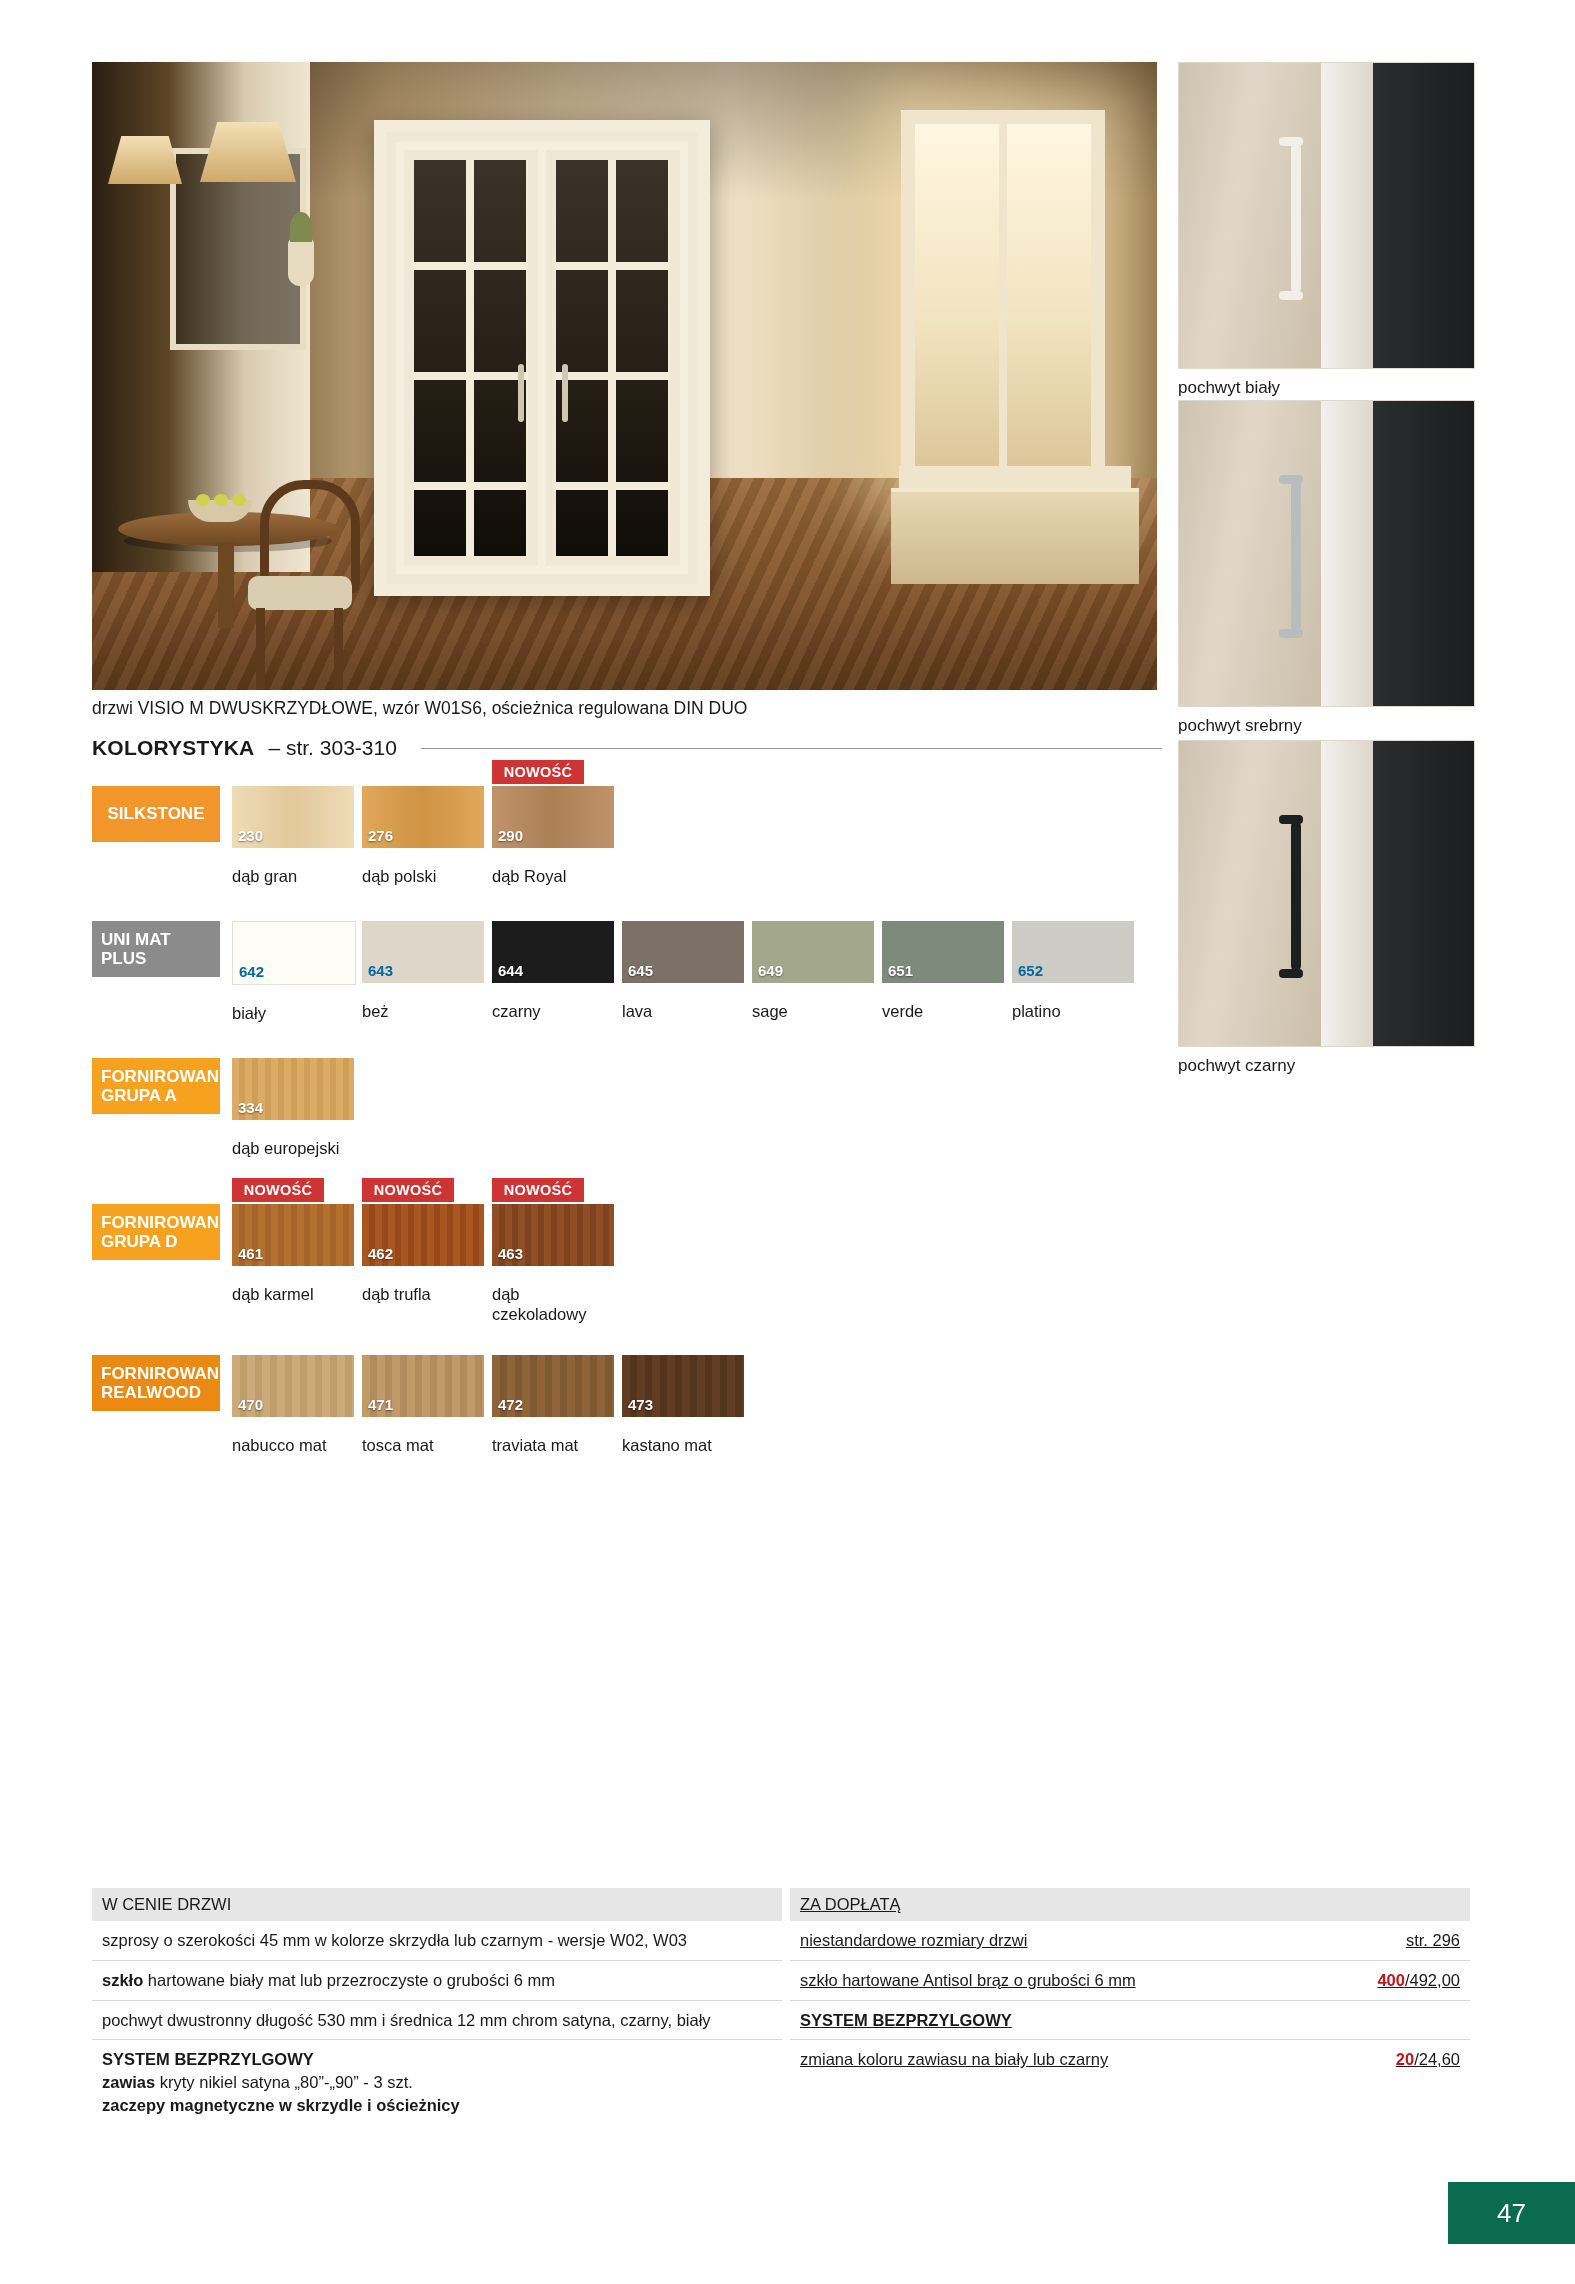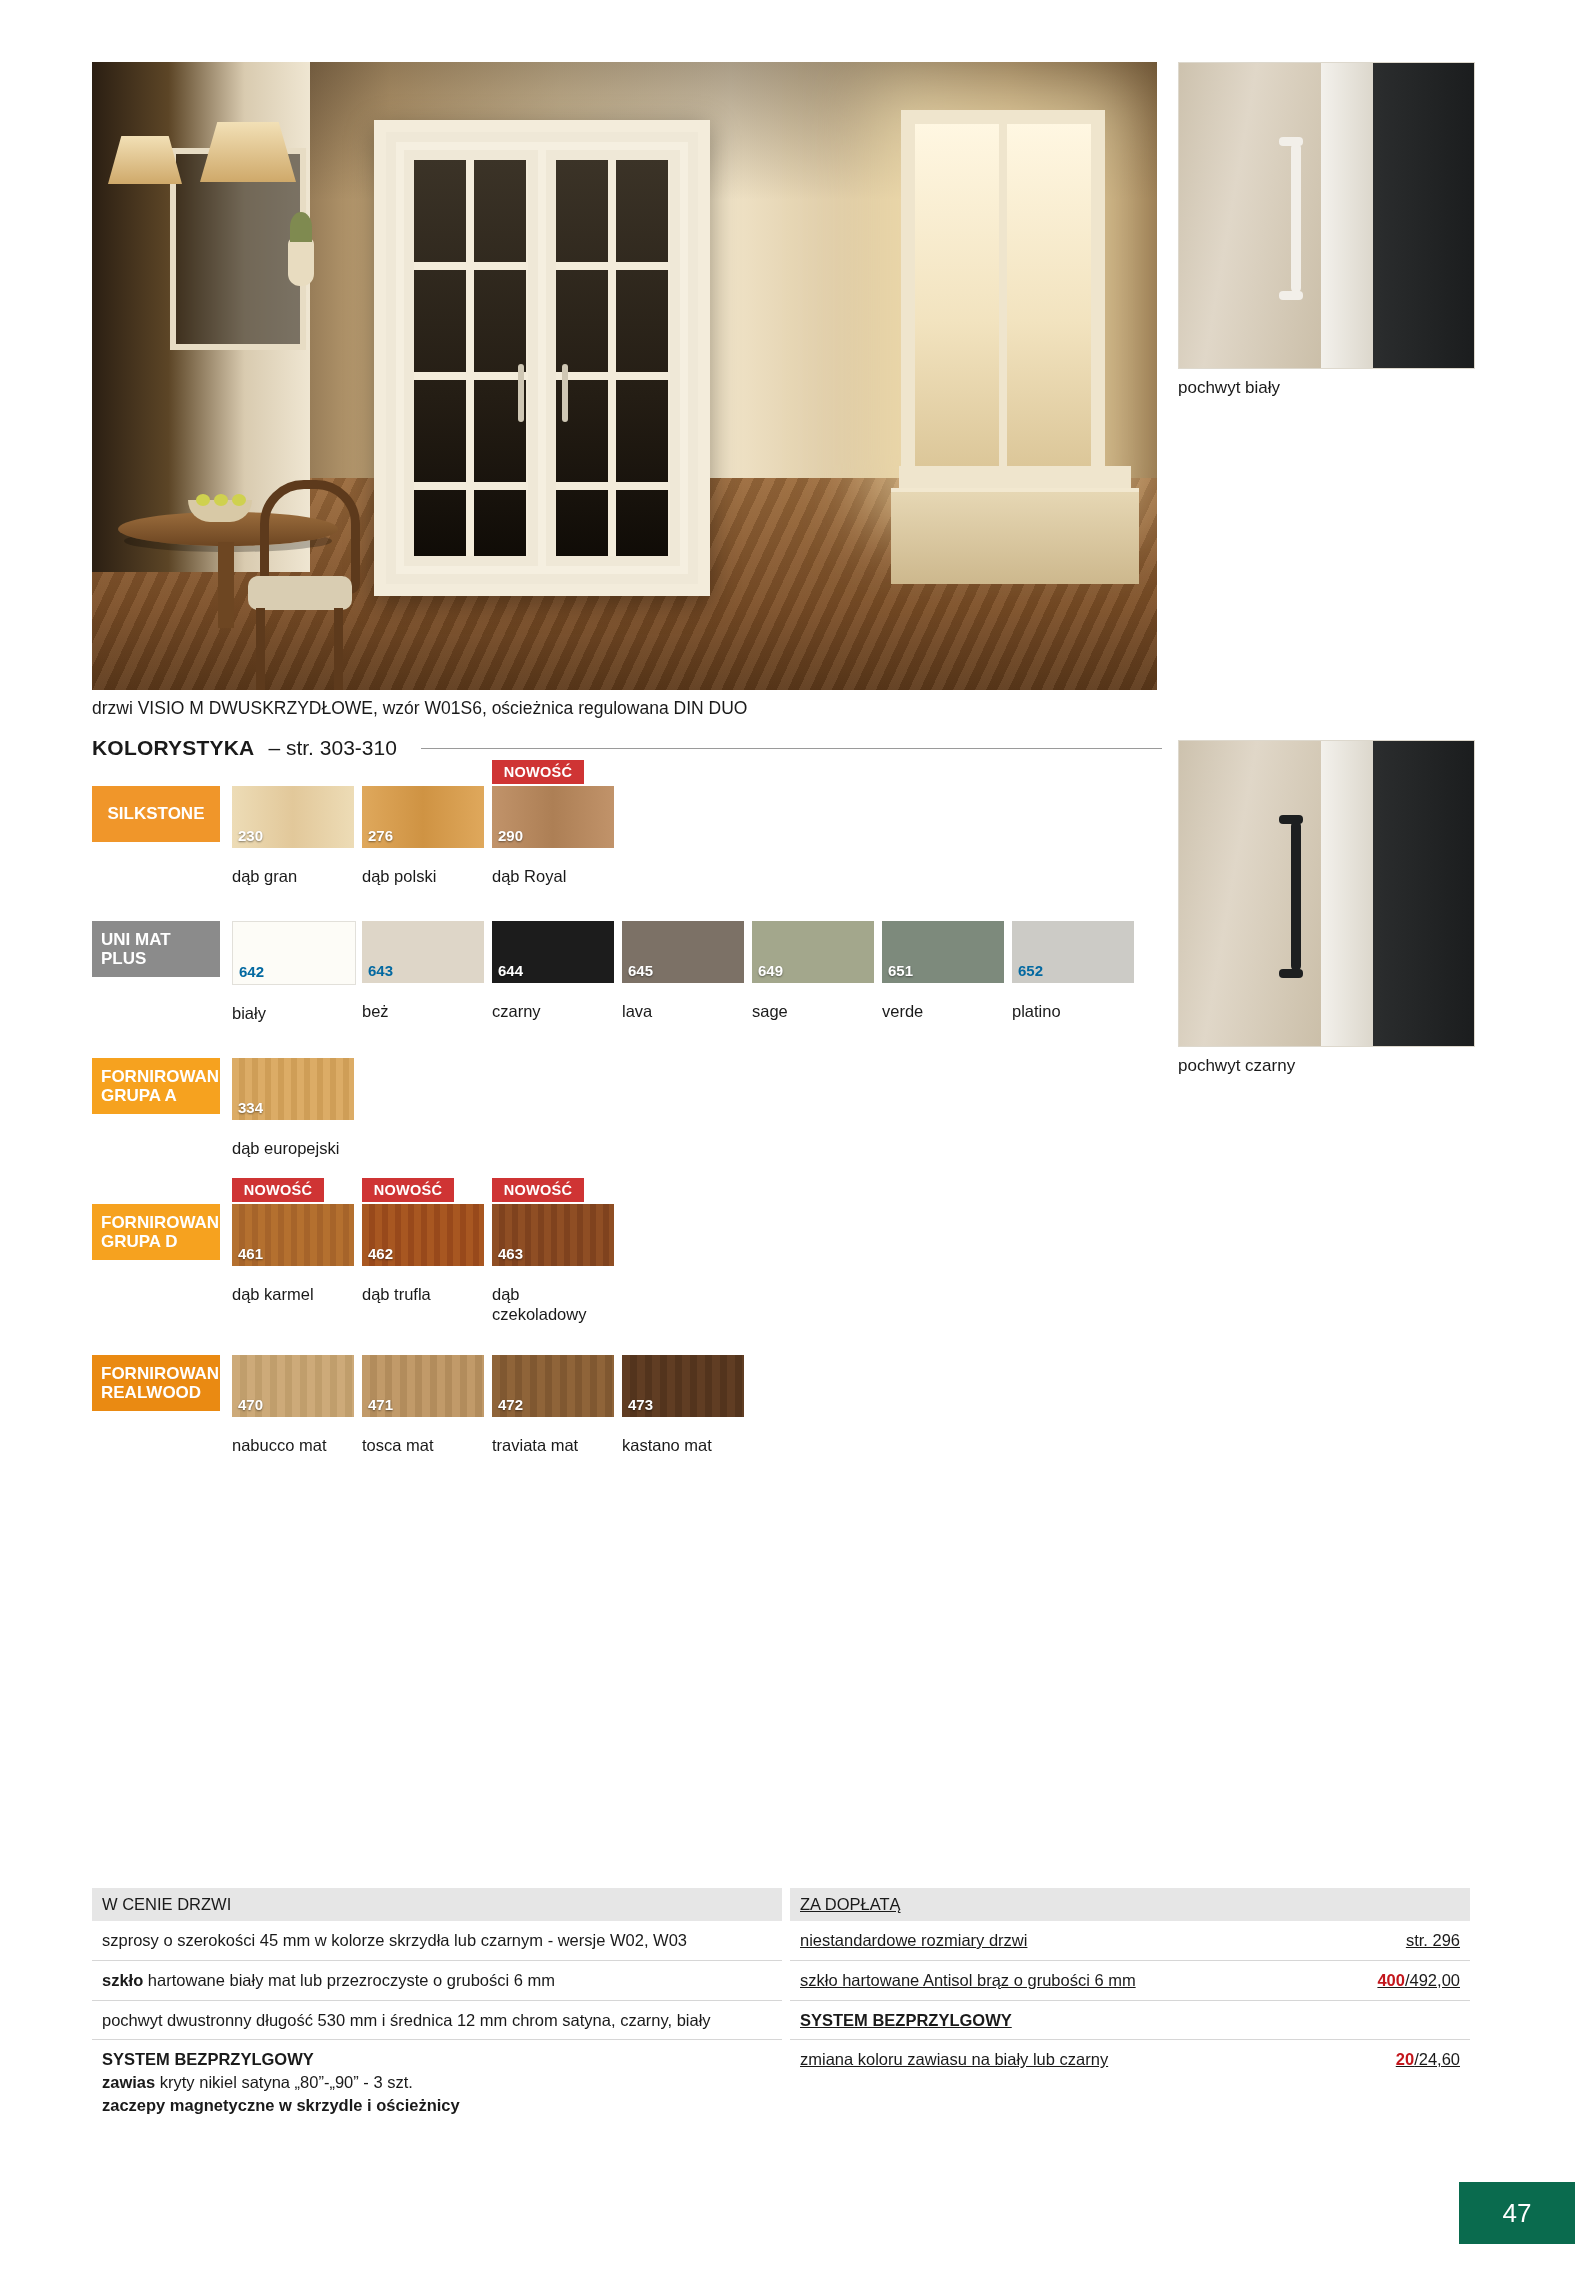--- a/index.html
+++ b/index.html
@@ -193,21 +193,21 @@
   .tbl.left{left:92px;width:690px;}
   .tbl.right{left:790px;width:680px;text-decoration:underline;}
   .tbl .hdr{background:#e6e6e6;padding:7px 10px;font-size:16.5px;}
   .tbl .row{border-bottom:1px solid #d6d6d6;padding:8px 10px;line-height:1.38;}
   .tbl .row:last-child{border-bottom:none;}
   .tbl .r2{display:flex;justify-content:space-between;gap:14px;}
   .tbl b{font-weight:bold;}
   .price-red{color:#c3161c;font-weight:bold;}
 
   .folio{
-    position:absolute;right:0;bottom:40px;width:116px;height:62px;background:#0a6b4e;
+    position:absolute;right:0;bottom:40px;width:127px;height:62px;background:#0a6b4e;
     color:#fff;display:flex;align-items:center;justify-content:center;font-size:26px;
   }
 </style>
 </head>
 <body>
 
 <div class="page">
 
   <div class="hero">
     <div class="room"></div>
@@ -252,20 +252,31 @@
       <div class="panel"></div>
       <div class="jamb"></div>
       <div class="dark"></div>
       <div class="grip" style="background:#f2efe9"></div>
       <div class="gripfoot" style="top:74px;background:#f2efe9"></div>
       <div class="gripfoot" style="top:228px;background:#f2efe9"></div>
     </div>
     <div class="lbl">pochwyt biały</div>
   </div>
 
+  <div class="side" style="top:400px">
+    <div class="shot">
+      <div class="panel"></div>
+      <div class="jamb"></div>
+      <div class="dark"></div>
+      <div class="grip" style="background:#b9bcbd"></div>
+      <div class="gripfoot" style="top:74px;background:#b9bcbd"></div>
+      <div class="gripfoot" style="top:228px;background:#b9bcbd"></div>
+    </div>
+    <div class="lbl">pochwyt srebrny</div>
+  </div>
 
   <div class="side" style="top:740px">
     <div class="shot">
       <div class="panel"></div>
       <div class="jamb"></div>
       <div class="dark"></div>
       <div class="grip" style="background:#1d1f20"></div>
       <div class="gripfoot" style="top:74px;background:#1d1f20"></div>
       <div class="gripfoot" style="top:228px;background:#1d1f20"></div>
     </div>

